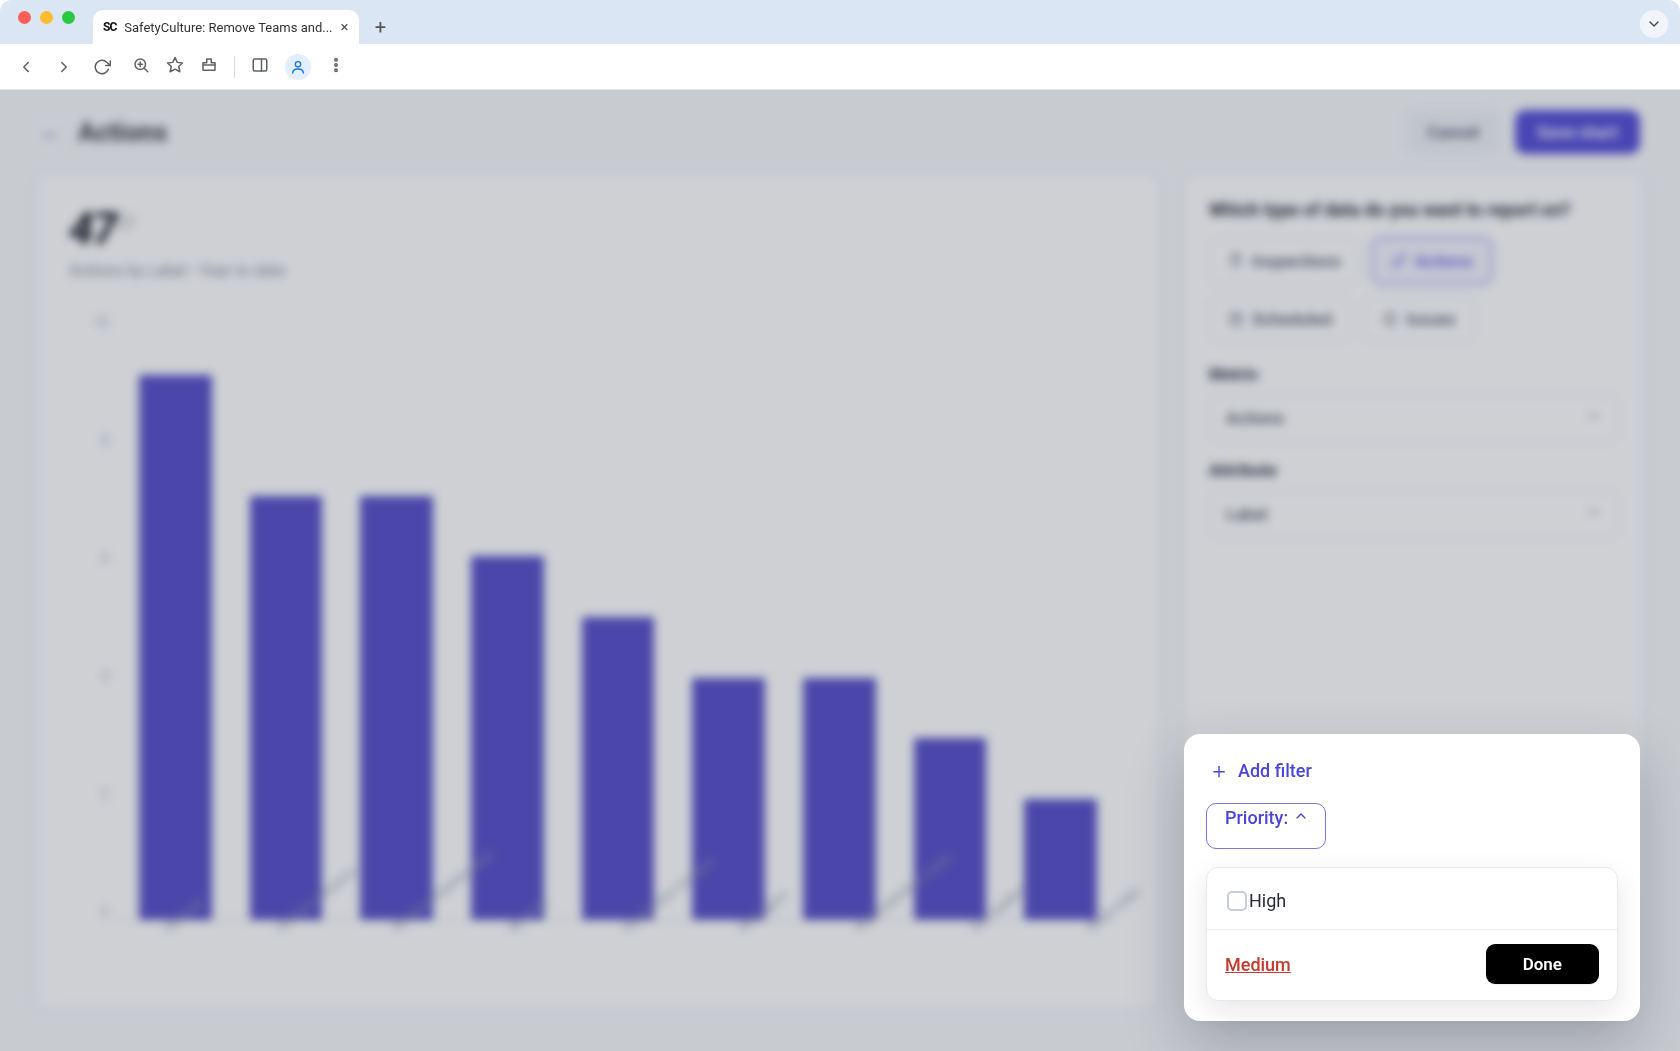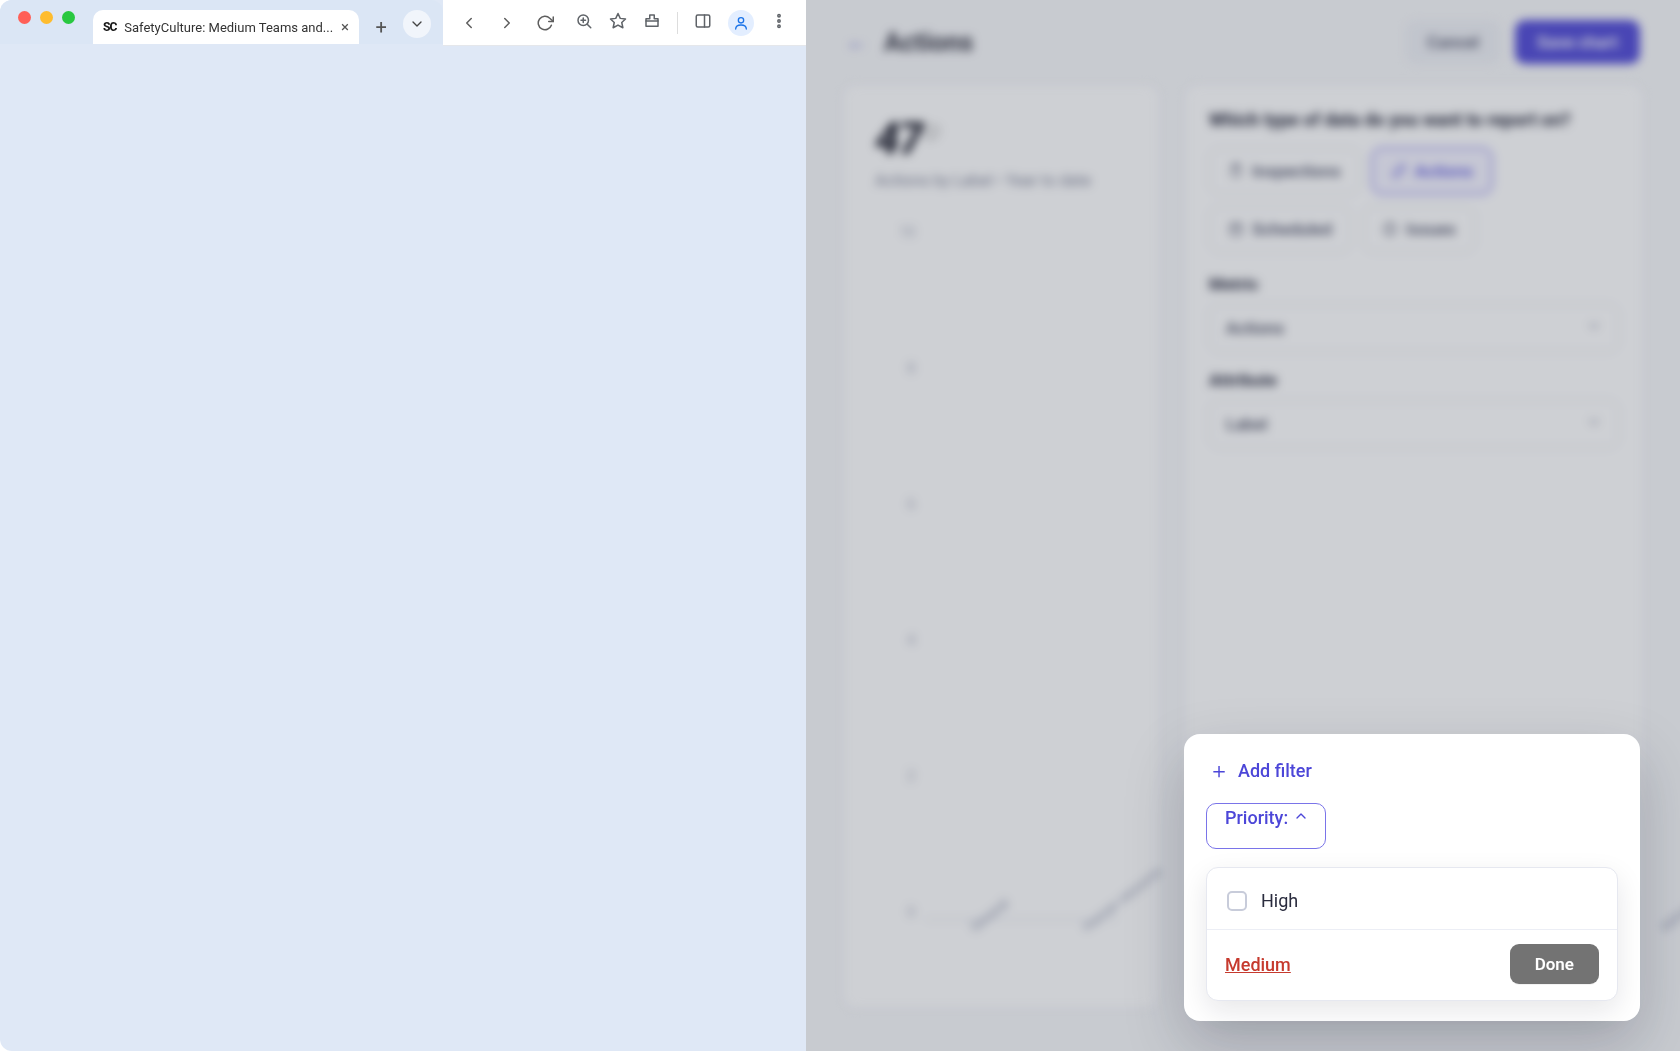--- a/index.html
+++ b/index.html
@@ -1,19 +1,19 @@
 <!DOCTYPE html>
 <html><head>
 <meta charset="utf-8">
 <style>
   * { box-sizing: border-box; margin: 0; padding: 0; font-family: -apple-system, BlinkMacSystemFont, "Segoe UI", Roboto, Helvetica, Arial, sans-serif; }
   html, body { width: 1680px; height: 1051px; overflow: hidden; background: #fff; }
 
   
-  .browser { width: 100%; height: 100%; display: flex; background:#dfe8f6; border-radius: 12px; }
+  .browser { width: 100%; height: 100%; display: flex; flex-direction: column; background:#dfe8f6; border-radius: 12px; }
   .tab-strip { height: 44px; background: #dbe6f5; display: flex; align-items: flex-end; padding: 0 12px; gap: 8px; border-top-left-radius:12px; border-top-right-radius:12px;}
   .traffic-lights { display: flex; gap: 9px; align-items: center; height: 100%; padding: 0 10px 10px 6px; }
   .dot { width: 13px; height: 13px; border-radius: 50%; }
   .dot.red { background: #ff5f57; } .dot.yellow { background: #febc2e; } .dot.green { background: #28c840; }
   .tab { background: #fff; height: 34px; min-width: 220px; border-top-left-radius: 10px; border-top-right-radius: 10px; display: flex; align-items: center; padding: 0 10px; gap: 8px; font-size: 13px; color: #333; }
   .tab .favicon { font-weight: 800; font-size: 12px; letter-spacing: -1px; color:#1a1a1a;}
   .tab .title { flex: 1; white-space: nowrap; overflow: hidden; text-overflow: ellipsis; }
   .tab .close { font-size: 15px; color: #555; }
   .new-tab { width: 28px; height: 28px; display:flex;align-items:center;justify-content:center; color:#555; font-size:20px; margin-bottom:3px;}
   .tabstrip-right { margin-left:auto; margin-bottom:6px; width:28px; height:28px; border-radius:50%; background:#f1f5fb; display:flex;align-items:center;justify-content:center; color:#444;}
@@ -63,44 +63,44 @@
   .cfg-link{ margin-top:320px; color:#5b55dd; font-weight:600; border:1.5px solid #d5d8e5; display:inline-block; padding:10px 14px; border-radius:10px;}
 
   
   .popover { position:absolute; right:40px; bottom:30px; width:456px; background:#fff; border-radius:16px; box-shadow: 0 24px 60px rgba(20,22,40,0.22); padding: 22px 22px 20px 22px; z-index:10;}
   .add-filter { display:flex; align-items:center; gap:8px; color:#4c46d8; font-size:18px; font-weight:500; padding:4px 2px; margin-bottom:18px; cursor:pointer;}
   .add-filter .plus { font-size:22px; font-weight:400; line-height:0;}
   .filter-pill { display:inline-flex; align-items:center; gap:5px; border:1.6px solid #7a74e9; color:#4c46d8; background:#fff; height:46px; padding:0 16px 18px 18px; border-radius:10px; font-size:18px; font-weight:500;text-align:center;}
   .filter-pill .chev { display:inline-block;}
   .dropdown-panel { margin-top:18px; border:1px solid #e6e8f0; border-radius:12px; background:#fff; box-shadow: 0 10px 28px rgba(20,22,40,0.10); overflow:hidden;}
   .opts { padding:14px 16px 10px 16px; display:flex; flex-direction:column; gap:6px;}
-  .opt { display:flex; align-items:center; gap:14px; padding:8px 4px; font-size:18px; color:#2a2c3e; cursor:pointer;}
+  .opt { display:flex; align-items:center; gap:2px; padding:8px 4px; font-size:18px; color:#2a2c3e; cursor:pointer;}
   .cb { width:20px; height:20px; border:2px solid #c8ccda; border-radius:5px; flex:none;}
   .panel-sep { height:1px; background:#eceef5; }
   .panel-footer { display:flex; align-items:center; justify-content:space-between; padding:14px 18px 16px 18px;}
   .remove-link { color:#c63a2e; font-size:18px; font-weight:500; text-decoration:underline; cursor:pointer;}
-  .done-btn { background:#737373; color:#fff; border:none; height:40px; padding:0 25px; border-radius:9px; font-size:17px; font-weight:600; cursor:pointer; box-shadow:0 1px 0 rgba(0,0,0,.05);}
+  .done-btn { background:#000000; color:#fff; border:none; height:40px; padding:0 37px; border-radius:9px; font-size:17px; font-weight:600; cursor:pointer; box-shadow:0 1px 0 rgba(0,0,0,.05);}
 
   svg.ic { width:18px; height:18px; stroke:currentColor; fill:none; stroke-width:2; stroke-linecap:round; stroke-linejoin:round;}
   svg.ic16 { width:16px; height:16px; stroke:currentColor; fill:none; stroke-width:2; stroke-linecap:round; stroke-linejoin:round;}
 </style>
 </head>
 <body>
 
 <div class="browser">
 
   <div class="tab-strip">
     <div class="traffic-lights">
       <div class="dot red"></div>
       <div class="dot yellow"></div>
       <div class="dot green"></div>
     </div>
     <div class="tab">
       <span class="favicon">SC</span>
-      <span class="title">SafetyCulture: Medium Teams and...</span>
+      <span class="title">SafetyCulture: Remove Teams and...</span>
       <span class="close">×</span>
     </div>
     <div class="new-tab">+</div>
     <div class="tabstrip-right">
       <svg class="ic16" viewBox="0 0 24 24">
           <polyline points="6 9 12 15 18 9"></polyline>
         </svg>
     </div>
   </div>
 

